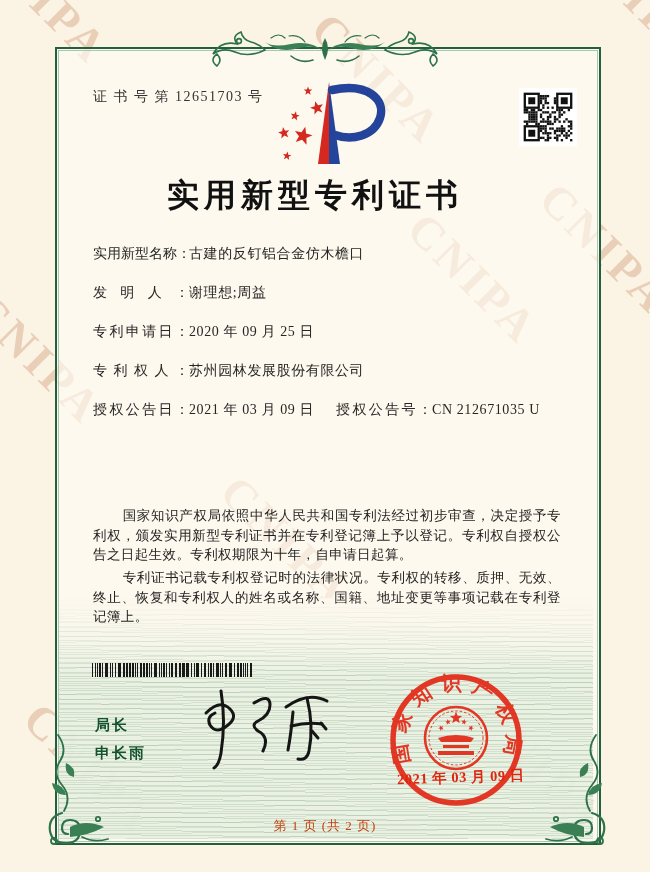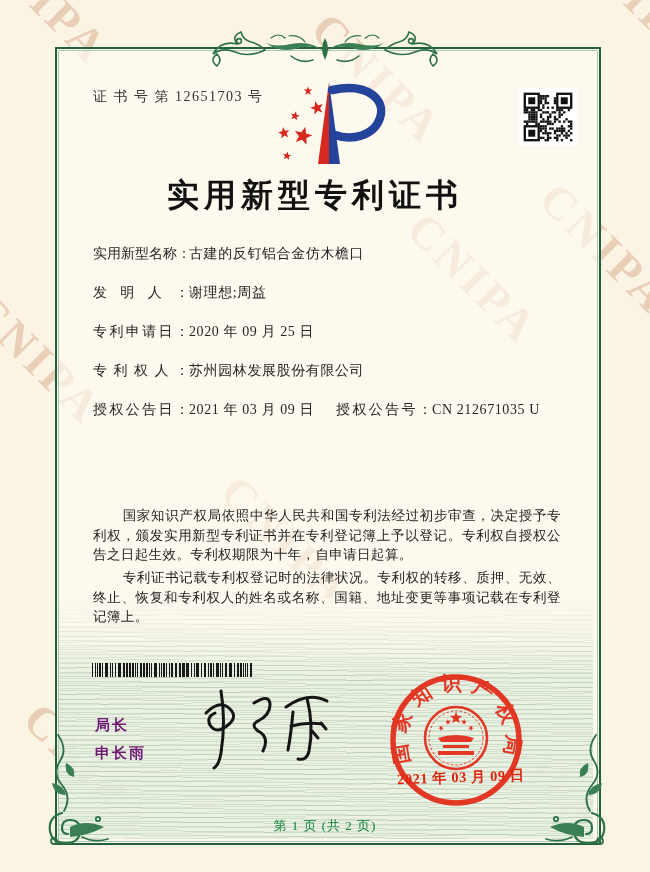--- a/index.html
+++ b/index.html
@@ -73,34 +73,34 @@
     position:absolute;left:93px;width:468px;margin:0;
     font-size:13.5px;line-height:19.6px;text-align:justify;
     text-indent:2.2em;color:#1f1f1f;letter-spacing:0.4px;
   }
   .para1{top:506px;}
   .para2{top:568px;}
   .barcode{position:absolute;left:92px;top:663px;}
   .sig-title,.sig-name{
     position:absolute;left:95px;
     font-family:"Liberation Sans","DejaVu Sans",sans-serif;
-    font-weight:600;font-size:15px;letter-spacing:2px;color:#701a75;
+    font-weight:600;font-size:15px;letter-spacing:2px;color:#14532d;
   }
   .sig-title{top:716px;}
   .sig-name{top:744px;}
   .signature{position:absolute;left:190px;top:685px;}
   .seal{position:absolute;left:388px;top:672px;z-index:5;opacity:0.9;}
   .seal-date{
     position:absolute;left:397px;top:768px;z-index:6;
     font-size:14.5px;font-weight:700;color:#e0250f;letter-spacing:0.5px;
     transform:rotate(-2deg);white-space:nowrap;
   }
   .footer{
     position:absolute;left:0;top:817px;width:650px;text-align:center;
-    font-size:13px;color:#15803d;letter-spacing:1px;z-index:4;
+    font-size:13px;color:#c2410c;letter-spacing:1px;z-index:4;
   }
 </style>
 </head>
 <body>
 
 <svg width="0" height="0" style="position:absolute" aria-hidden="true">
   <defs>
     <polygon id="star5" points="0,-1 0.247,-0.34 0.951,-0.309 0.4,0.13 0.588,0.809 0,0.42 -0.588,0.809 -0.4,0.13 -0.951,-0.309 -0.247,-0.34"></polygon>
   </defs>
 </svg>

